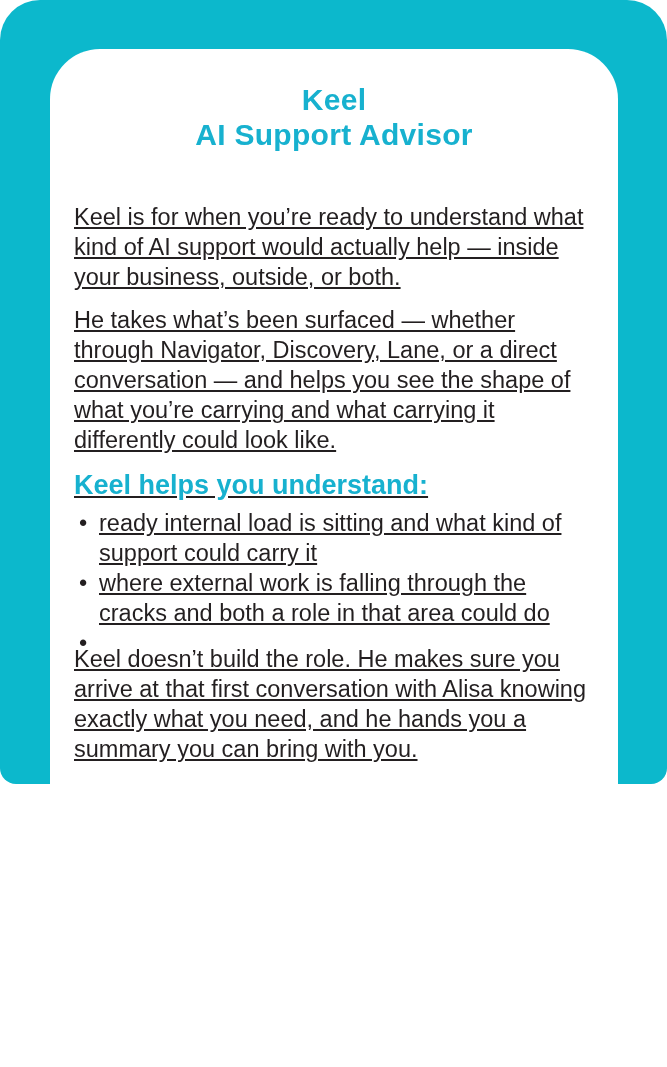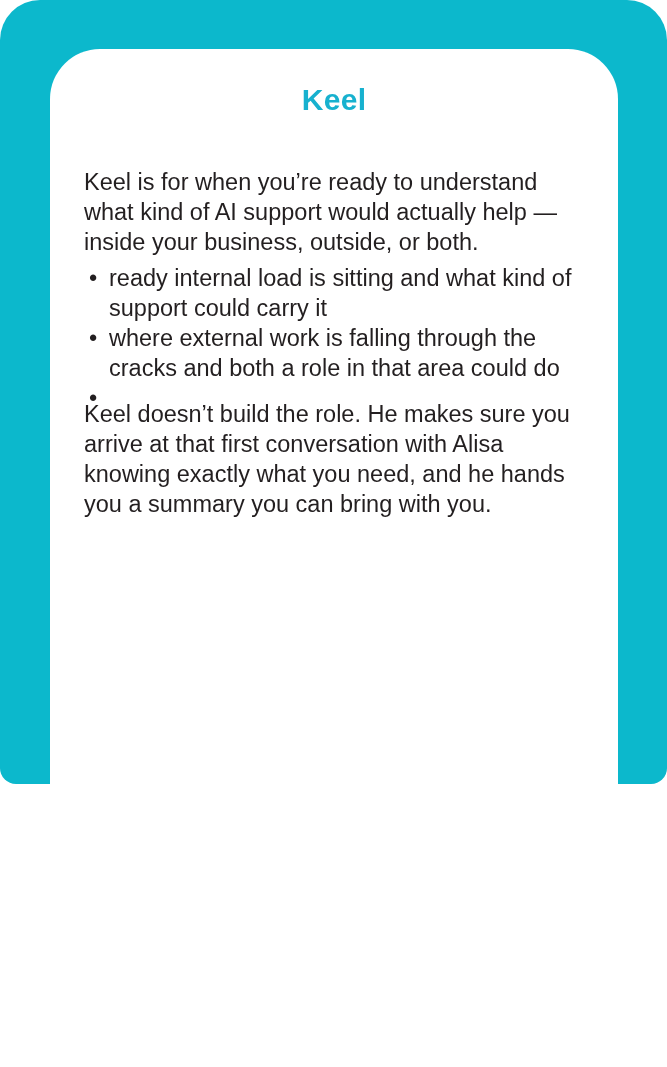--- a/index.html
+++ b/index.html
@@ -29,24 +29,25 @@
   .title {
     padding-top: 33px;
     text-align: center;
     color: #17b1cf;
     font-weight: bold;
     font-size: 30px;
     line-height: 35px;
     letter-spacing: 0.3px;
   }
   .content {
-    padding: 0 28px 0 34px;
+    padding: 0 28px 0 24px;
     color: #231f20;
     font-size: 23.5px;
     line-height: 30px;
+    text-decoration: underline;
   }
   .content p { margin: 0; }
   .p1 { margin-top: 50px !important; }
   .p2 { margin-top: 13px !important; }
   .p3 { margin-top: 16px !important; }
   .section-heading {
     margin: 14px 0 0 0;
     color: #17b1cf;
     font-weight: bold;
     font-size: 27px;
@@ -92,25 +93,28 @@
 </style>
 </head>
 <body>
 
 <div class="page">
   <div class="frame"></div>
 
   <div class="card">
     <div class="title">
       <div>Keel</div>
+      <div>AI Support Advisor</div>
     </div>
 
     <div class="content">
       <p class="p1">Keel is for when you’re ready to understand what kind of AI support would actually help — inside your business, outside, or both.</p>
+      <p class="p2">He takes what’s been surfaced — whether through Navigator, Discovery, Lane, or a direct conversation — and helps you see the shape of what you’re carrying and what carrying it differently could look like.</p>
 
+      <h2 class="section-heading">Keel helps you understand:</h2>
 
       <ul class="benefits">
         <li>
           <span class="bullet">•</span>
           <span>ready internal load is sitting and what kind of support could carry it</span>
         </li>
         <li>
           <span class="bullet">•</span>
           <span>where external work is falling through the cracks and both a role in that area could do</span>
         </li>

